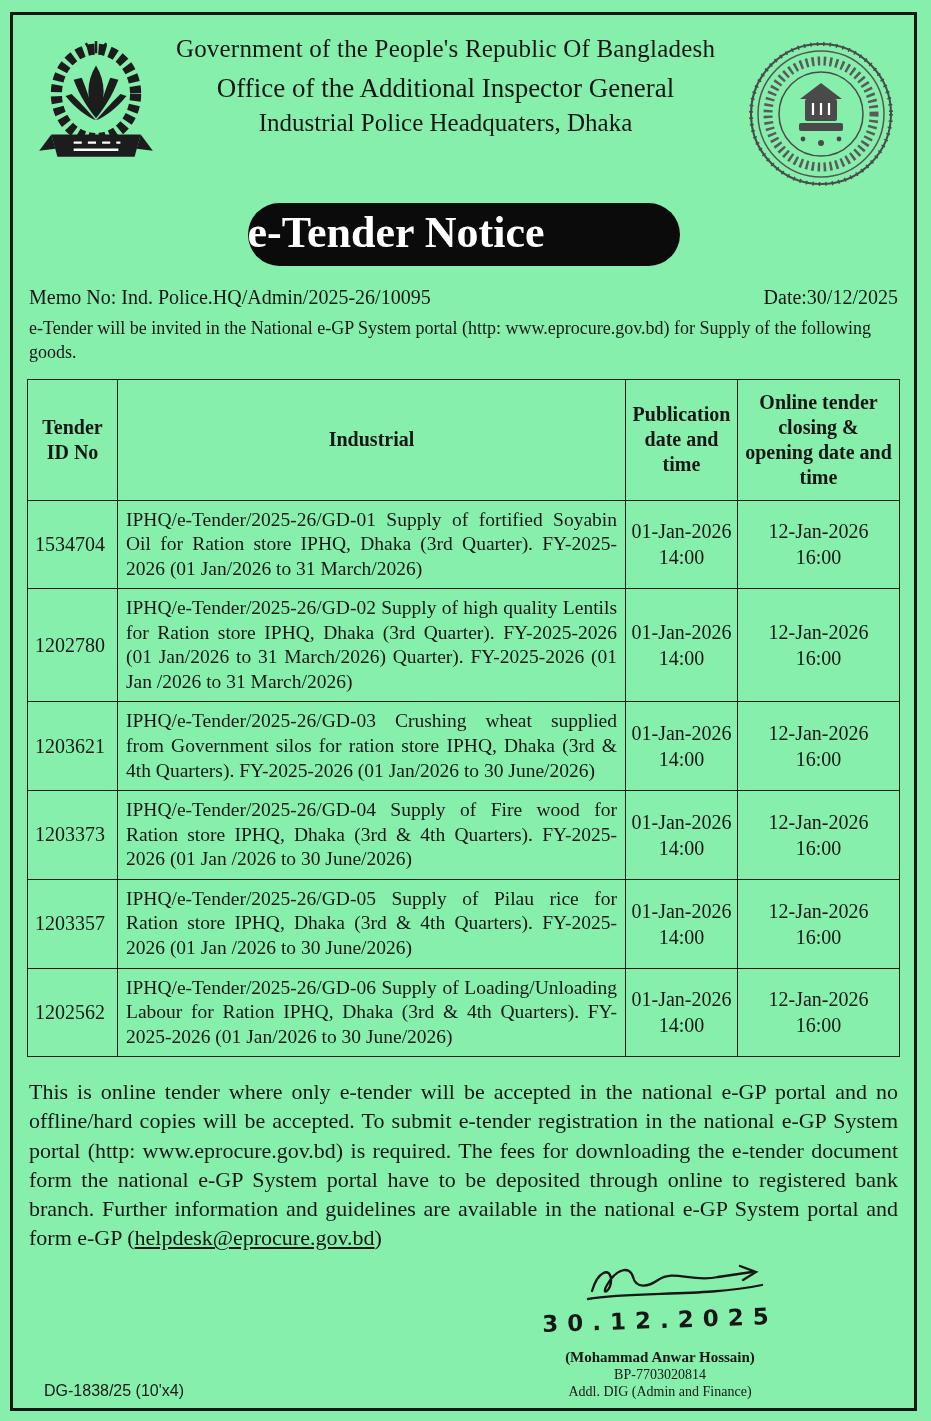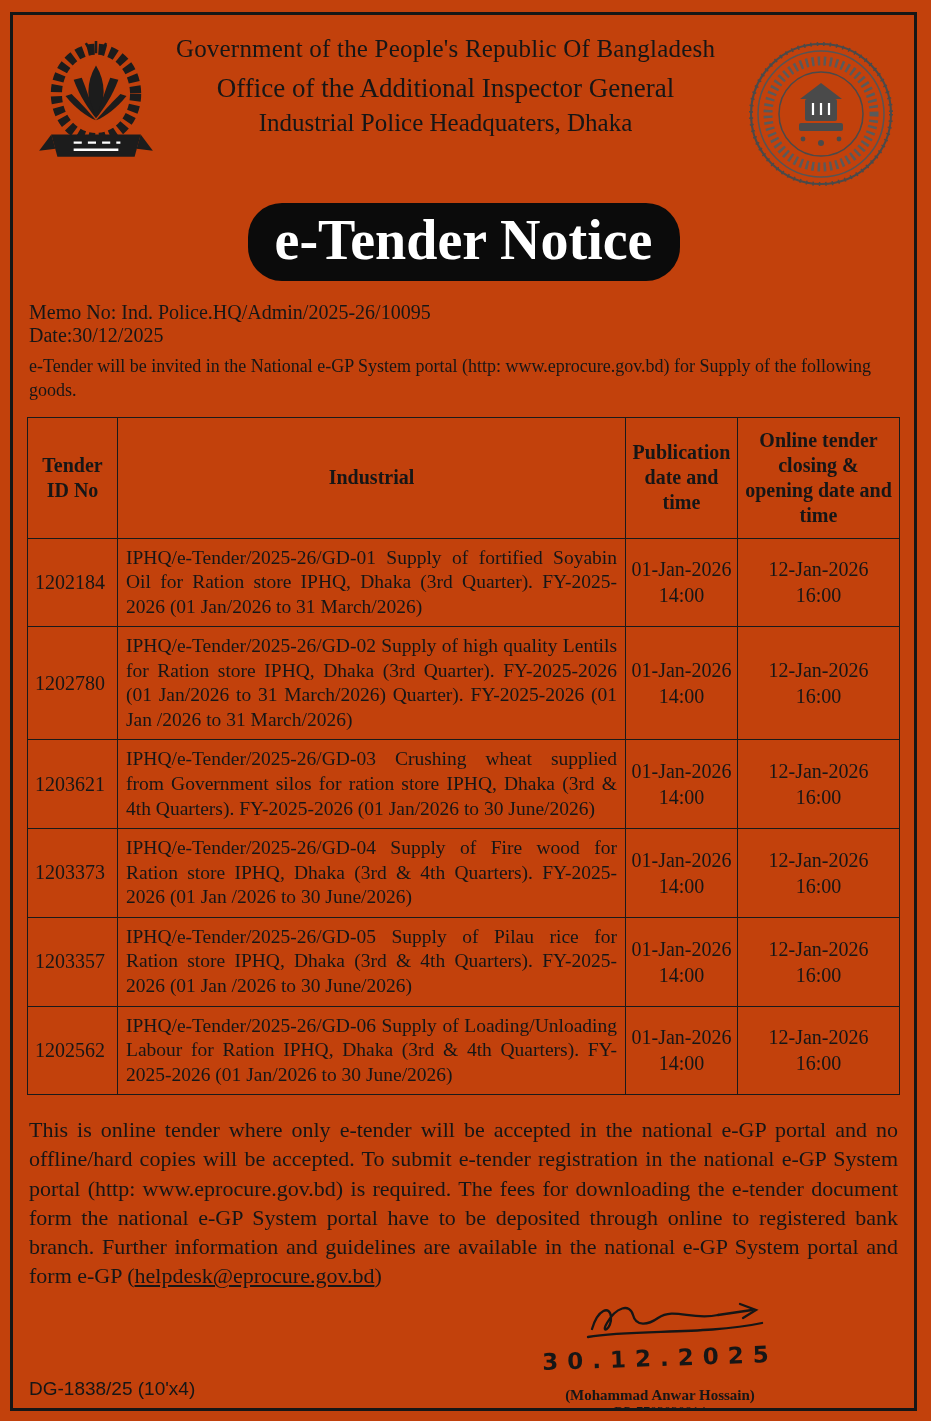--- a/index.html
+++ b/index.html
@@ -6,21 +6,21 @@
   html, body { width: 931px; height: 1421px; }
   body {
     background: #efefec;
     font-family: "Liberation Serif", serif;
     color: #161616;
     position: relative;
   }
   .paper {
     position: absolute;
     inset: 0;
-    background: #c2410c;
+    background: #86efac;
   }
   .frame {
     position: absolute;
     left: 10px; top: 12px; right: 14px; bottom: 10px;
     border: 3px solid #161616;
     padding: 8px 14px 6px 14px;
     overflow: hidden;
   }
   
   .header { display: flex; align-items: flex-start; }
@@ -30,31 +30,30 @@
   .h-gov   { font-size: 25px; letter-spacing: 0.2px; }
   .h-org   { font-size: 33px; font-weight: bold; margin-top: 7px; }
   .h-office{ font-size: 27px; margin-top: 10px; }
   .h-loc   { font-size: 25px; margin-top: 5px; }
   
   .title-pill {
     width: 432px;
     margin: 14px auto 20px auto;
     background: #0b0b0b;
     color: #ffffff;
-    text-align: center;
     font-weight: bold;
-    font-size: 56px;
+    font-size: 44px;
     line-height: 1.25;
     border-radius: 34px;
     padding: 2px 0 6px 0;
   }
   
   .memo-row {
     display: flex; justify-content: space-between;
-    font-size: 20px; margin: 4px 2px 0 2px; flex-direction: column;
+    font-size: 20px; margin: 4px 2px 0 2px;
   }
   
   .intro {
     font-size: 18px; line-height: 1.32;
     margin: 8px 2px 0 2px; text-align: left;
   }
   
   table.tenders {
     width: 100%;
     border-collapse: collapse;
@@ -98,23 +97,23 @@
     font-family: "DejaVu Sans", sans-serif;
     font-weight: bold; font-size: 23px;
     letter-spacing: 9px;
     transform: rotate(-2deg);
     margin-top: -4px;
   }
   .sig-name { font-weight: bold; font-size: 15px; margin-top: 16px; }
   .sig-line { font-size: 14px; margin-top: 1px; }
   
   .footer-ref {
-    position: absolute; left: 16px; bottom: 8px;
+    position: absolute; left: 31px; bottom: 8px;
     font-family: "Liberation Sans", sans-serif;
-    font-size: 19px;
+    font-size: 16px;
   }
 </style>
 </head>
 <body>
 
 <div class="paper">
   <div class="frame">
 
     <div class="header">
       <div class="logo-left">
@@ -190,21 +189,21 @@
       <thead>
         <tr>
           <th>Tender ID No</th>
           <th>Industrial</th>
           <th>Publication date and time</th>
           <th>Online tender closing &amp; opening date and time</th>
         </tr>
       </thead>
       <tbody>
         <tr>
-          <td class="cell-id">1202184</td>
+          <td class="cell-id">1534704</td>
           <td class="cell-desc">IPHQ/e-Tender/2025-26/GD-01 Supply of fortified Soyabin Oil for Ration store IPHQ, Dhaka (3rd Quarter). FY-2025-2026 (01 Jan/2026 to 31 March/2026)</td>
           <td class="cell-pub">
             <div>01-Jan-2026</div>
             <div>14:00</div>
           </td>
           <td class="cell-close">
             <div>12-Jan-2026</div>
             <div>16:00</div>
           </td>
         </tr>

